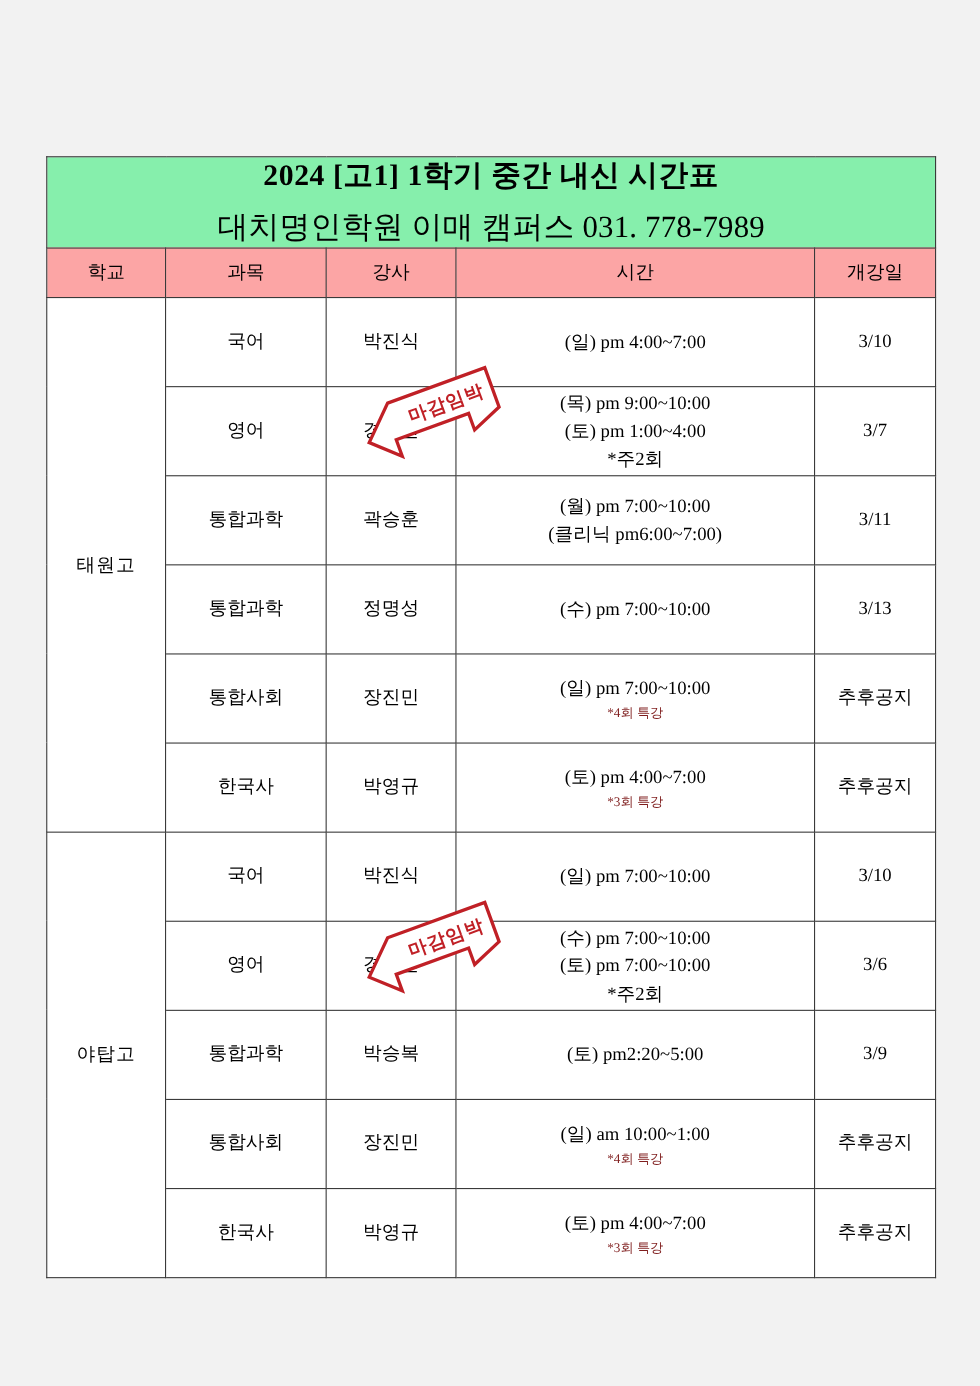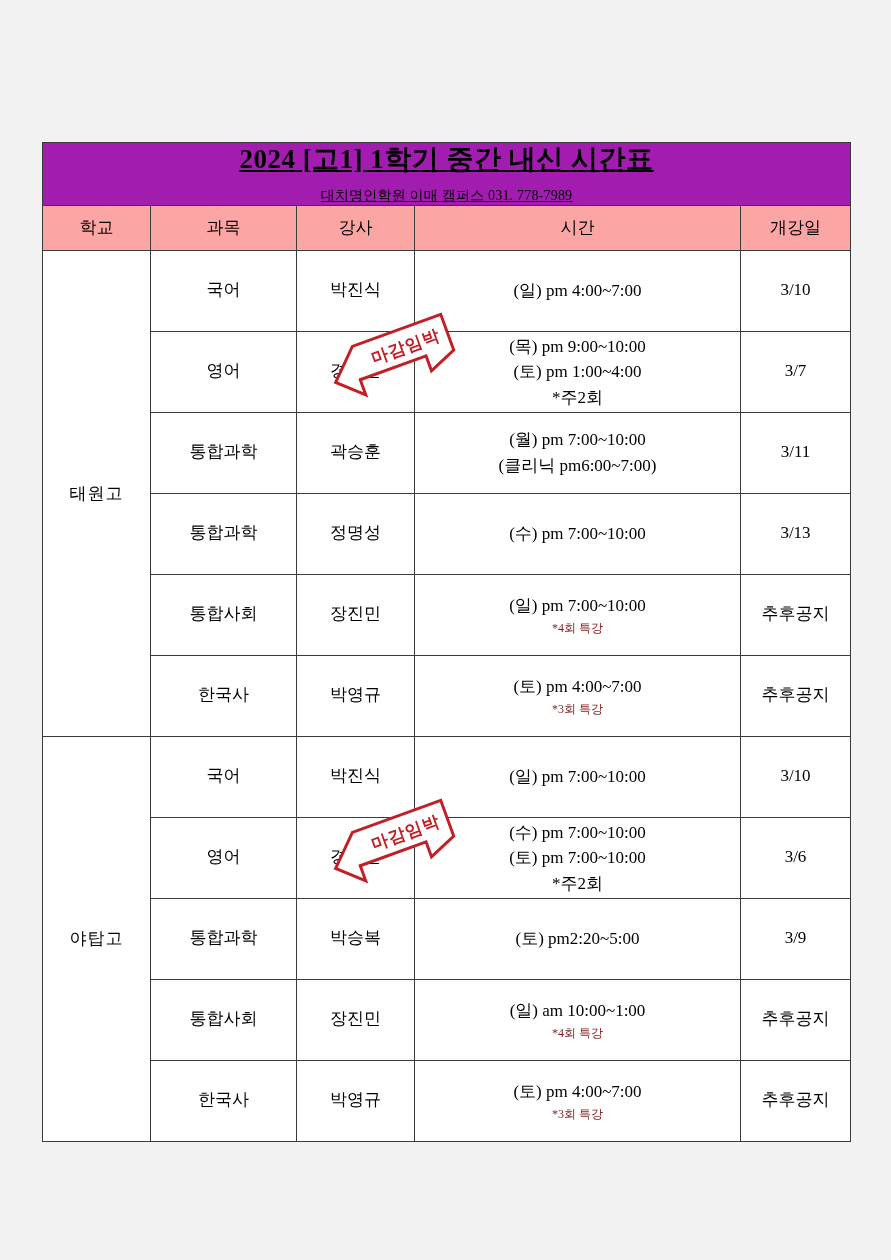--- a/index.html
+++ b/index.html
@@ -35,32 +35,31 @@
     border: 1px solid #3a3a3a;
     text-align: center;
     vertical-align: middle;
     font-size: 17px;
     font-weight: normal;
     padding: 0;
   }
 
   
   .title-cell {
-    background: #a21caf;
+    background: #86efac;
     padding: 16px 8px 18px 8px;
-    text-decoration: underline;
   }
   .title-main {
     font-size: 27px;
     font-weight: bold;
     letter-spacing: 0.5px;
     line-height: 1.25;
   }
   .title-sub {
-    font-size: 14px;
+    font-size: 28px;
     margin-top: 10px;
     letter-spacing: 0.2px;
   }
 
   
   .head-cell {
     background: #fca5a5;
     height: 44px;
     font-weight: bold;
     font-size: 18px;

